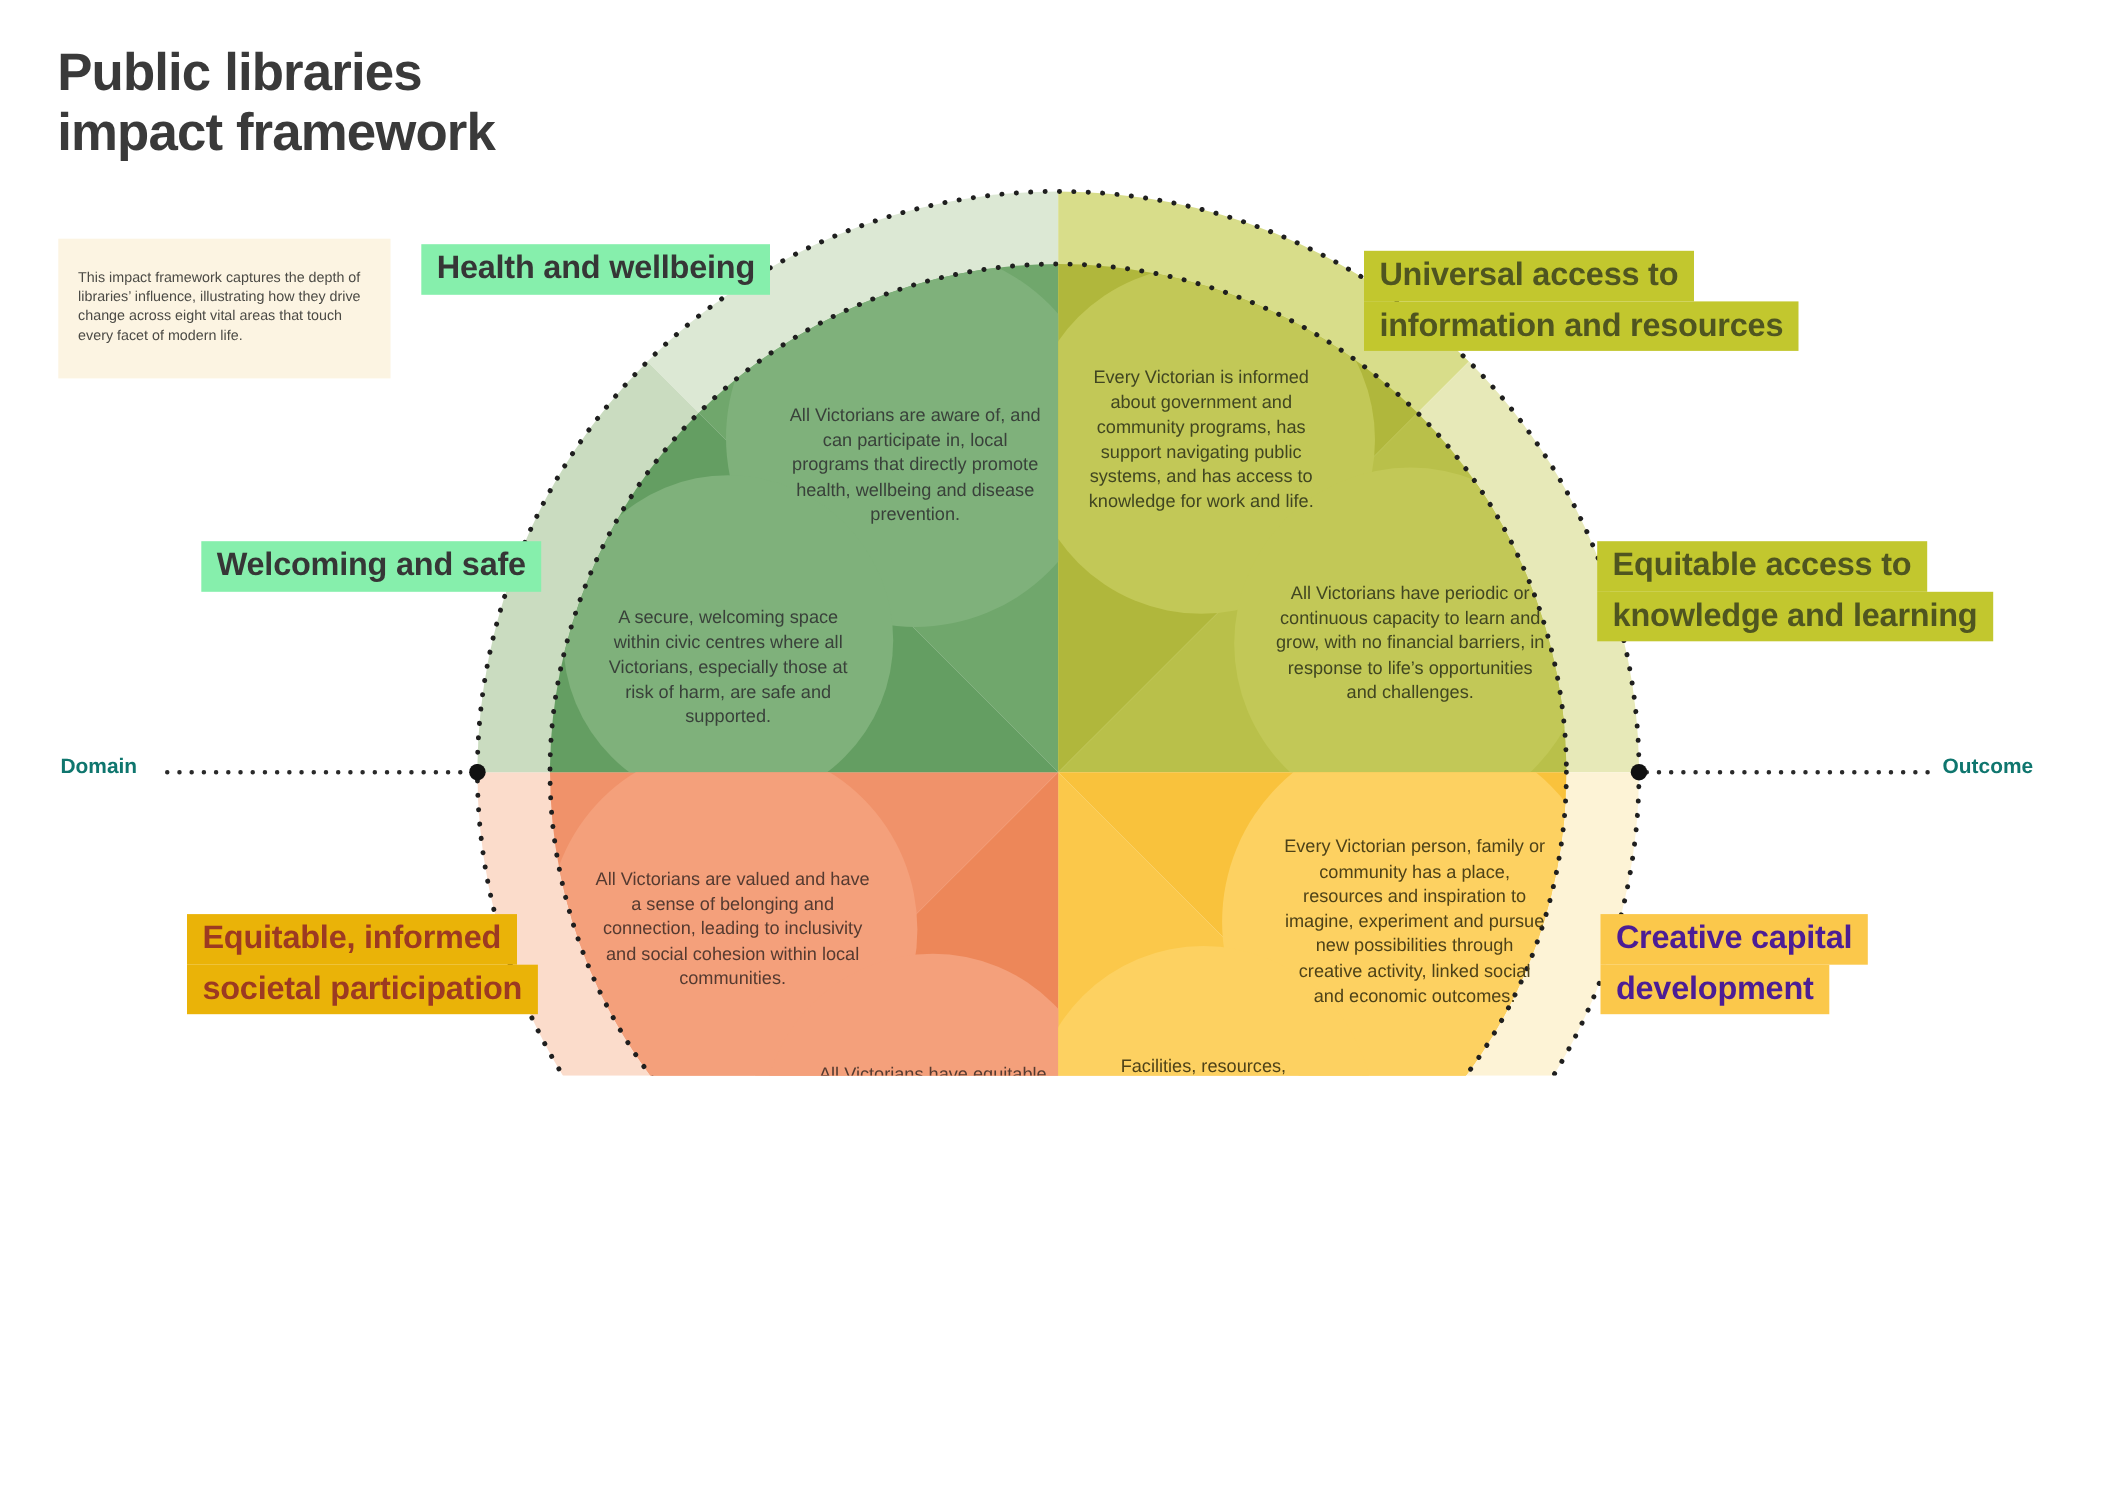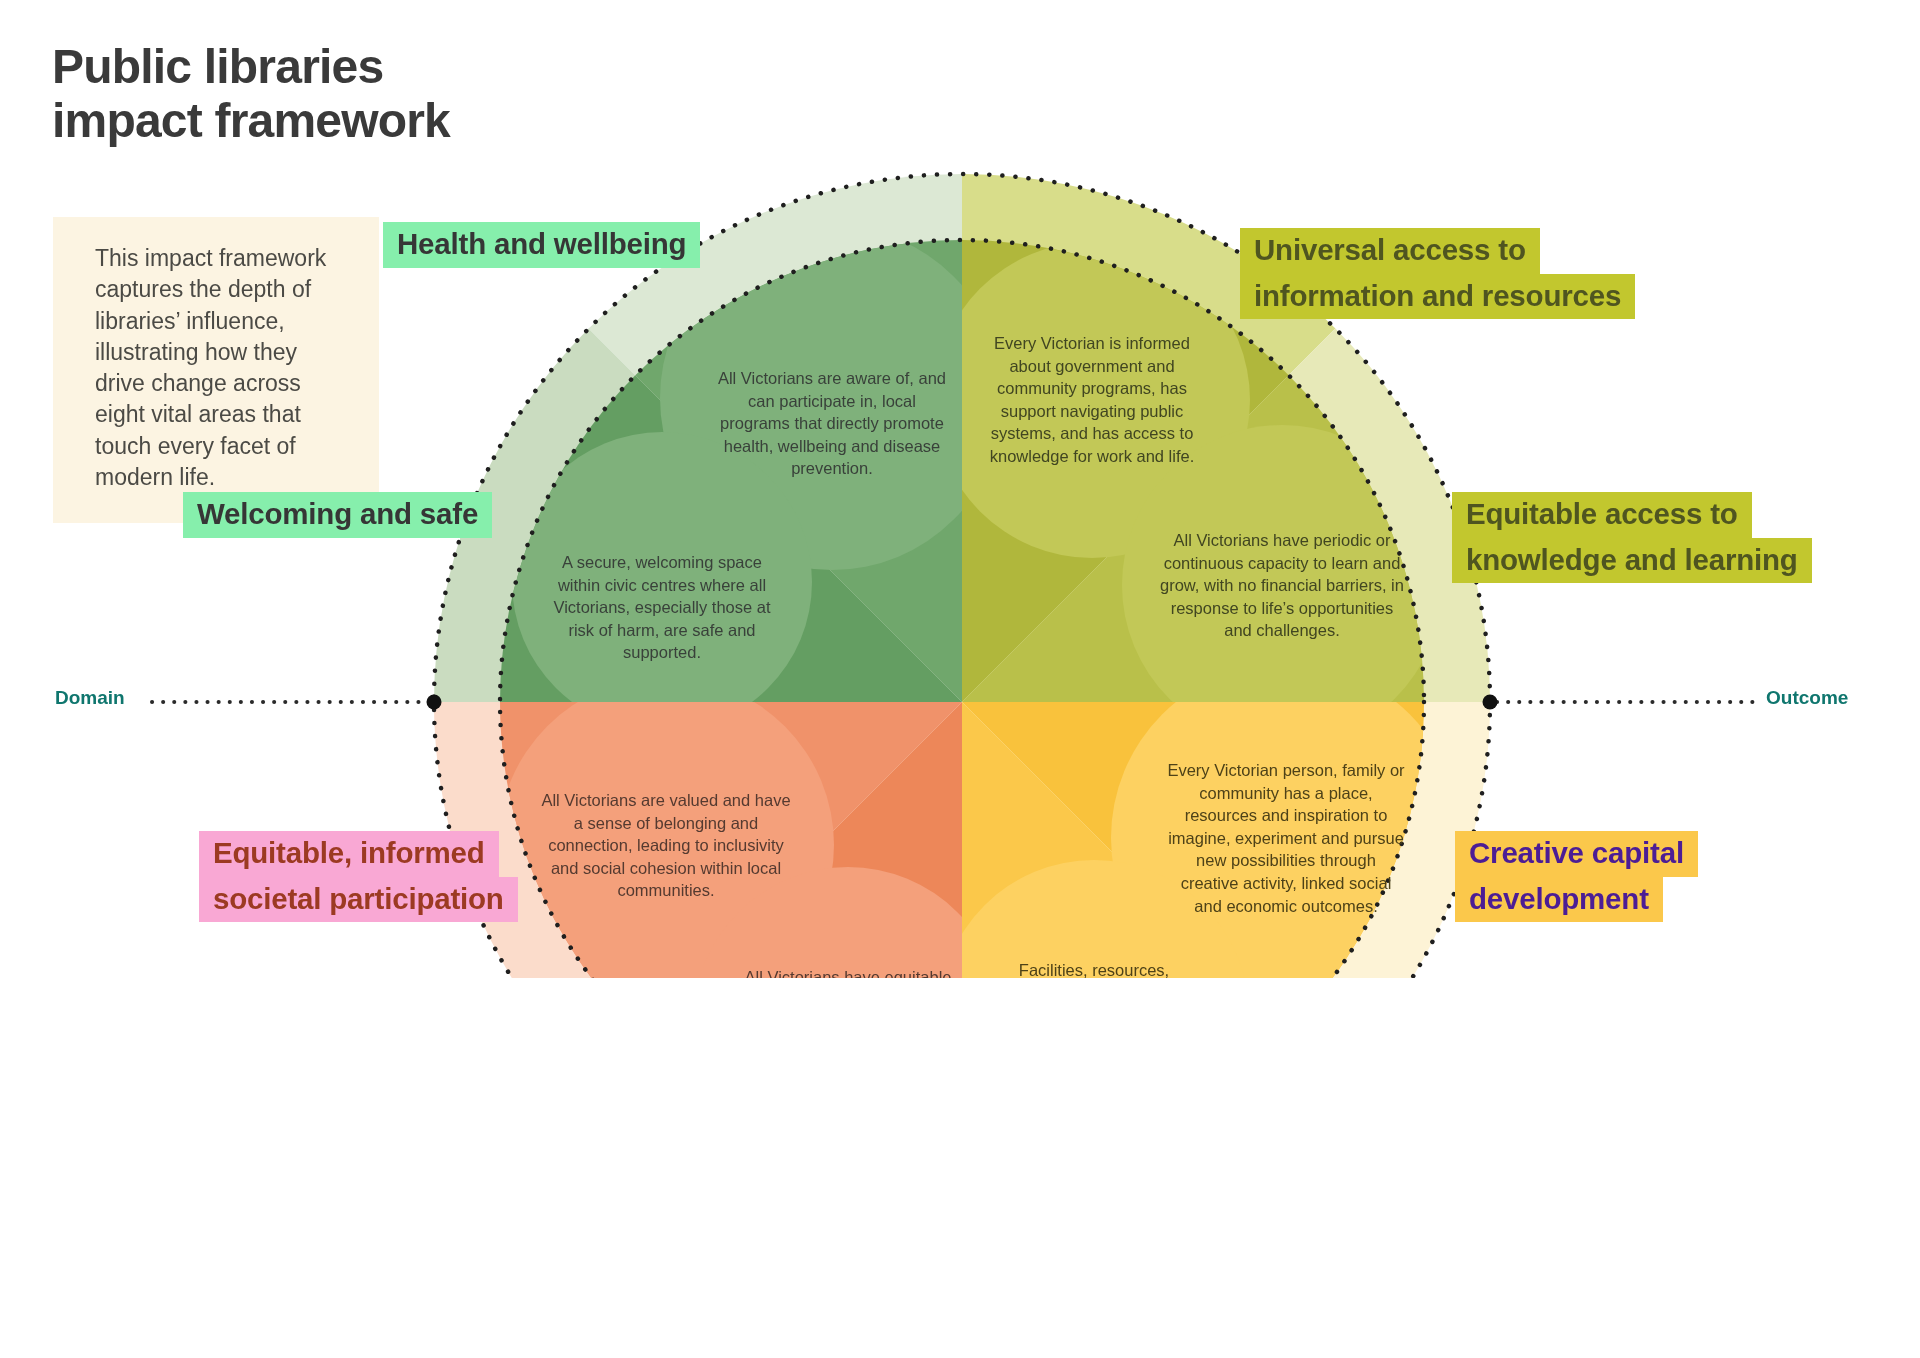--- a/index.html
+++ b/index.html
@@ -5,34 +5,34 @@
   html,body{margin:0;padding:0;background:#ffffff;}
   .canvas{position:relative;width:1920px;height:978px;background:#ffffff;overflow:hidden;
           font-family:"Liberation Sans",sans-serif;}
   .wheel{position:absolute;left:0;top:0;}
 
   h1.title{position:absolute;left:52px;top:40px;margin:0;font-size:48px;line-height:1.12;
            letter-spacing:-0.8px;color:#3a3a3a;font-weight:bold;}
   .title span{display:block;}
 
   .intro{position:absolute;left:53px;top:217px;width:258px;background:#fcf4e2;
-         padding:26px 26px 30px 42px;font-size:23px;line-height:1.36;color:#4b4a45;}
+         padding:26px 26px 30px 18px;font-size:13px;line-height:1.36;color:#4b4a45;}
 
   .blurb{position:absolute;transform:translate(-50%,-50%);text-align:center;
          font-size:16.5px;line-height:1.37;}
   .q-green{color:#39413a;margin-top:25px;}
   .q-olive{color:#414621;}
   .q-salmon{color:#553a30;}
   .q-amber{color:#4e4218;}
 
   .label{position:absolute;font-weight:bold;font-size:29.5px;letter-spacing:-0.2px;line-height:1;}
   .label span{display:block;width:max-content;padding:7px 14px 9px 14px;}
   .l-green  span{background:#86efac;color:#363636;}
   .l-olive  span{background:#c2c72e;color:#4f5520;}
-  .l-salmon span{background:#f9a8d4;color:#9c3a22;margin-left:29px;}
+  .l-salmon span{background:#eab308;color:#9c3a22;}
   .l-amber  span{background:#fbc84b;color:#4c1d95;}
 
   .axis-label{position:absolute;font-weight:bold;font-size:19px;color:#0f766e;}
 
   .logo{position:absolute;left:1650px;top:1258px;display:flex;gap:11px;align-items:flex-start;}
   .logo-text{font-size:20.5px;font-weight:bold;color:#3d3d3d;line-height:1.12;letter-spacing:-0.2px;padding-top:1px;}
   .logo-text span{display:block;}
 </style>
 </head>
 <body>

